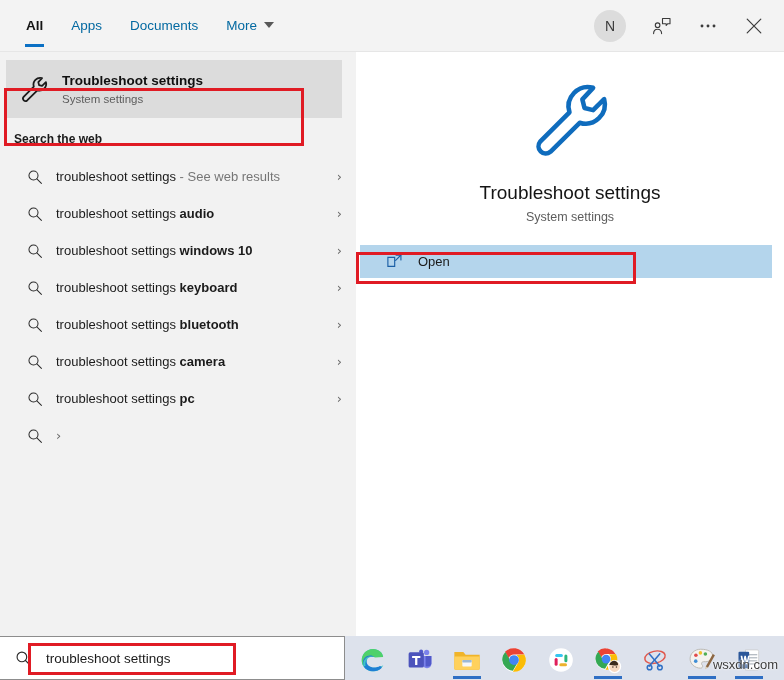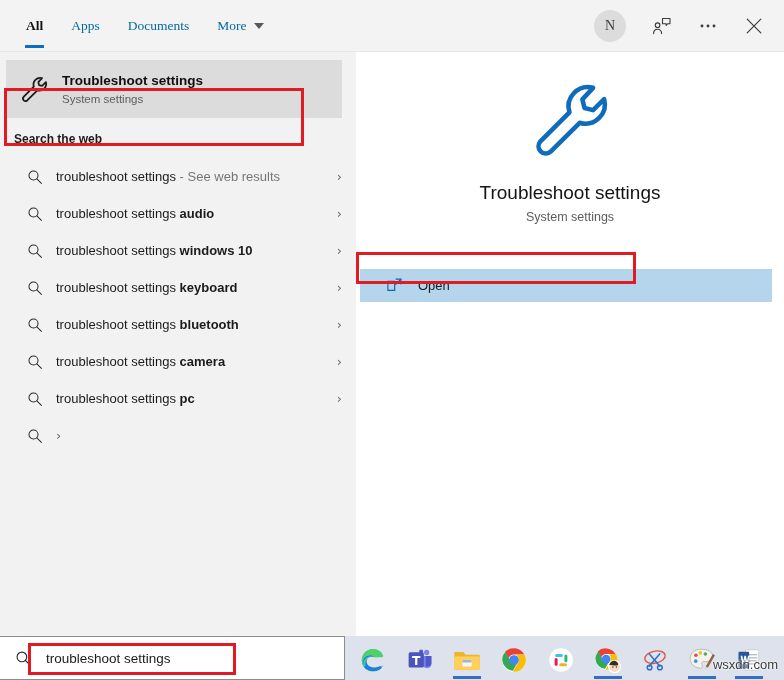--- a/index.html
+++ b/index.html
@@ -28,24 +28,23 @@
     display: flex;
     flex-direction: column;
   }
 
   
   .header {
     position: relative;
     height: 52px;
     background: #f3f3f3;
     display: flex;
-    align-items: center;
+    align-items: flex-end;
     flex: 0 0 52px;
     border-bottom: 1px solid #e6e6e6;
-    font-family: Liberation Serif, serif;
   }
   .tabs {
     display: flex;
     align-items: center;
     height: 52px;
     padding-left: 12px;
   }
   .tab {
     position: relative;
     height: 52px;
@@ -197,21 +196,20 @@
 
   .open-row {
     position: absolute;
     left: 4px; right: 12px;
     top: 193px;
     height: 33px;
     background: #b4d5ec;
     display: flex;
     align-items: center;
     padding-left: 24px;
-    margin-top: 24px;
   }
   .open-icon {
     width: 20px; height: 20px;
     flex: 0 0 20px;
     margin-right: 14px;
     display: flex;
     align-items: center;
     justify-content: center;
   }
   .open-label { font-size: 13px; color: #1b1b1b; }

